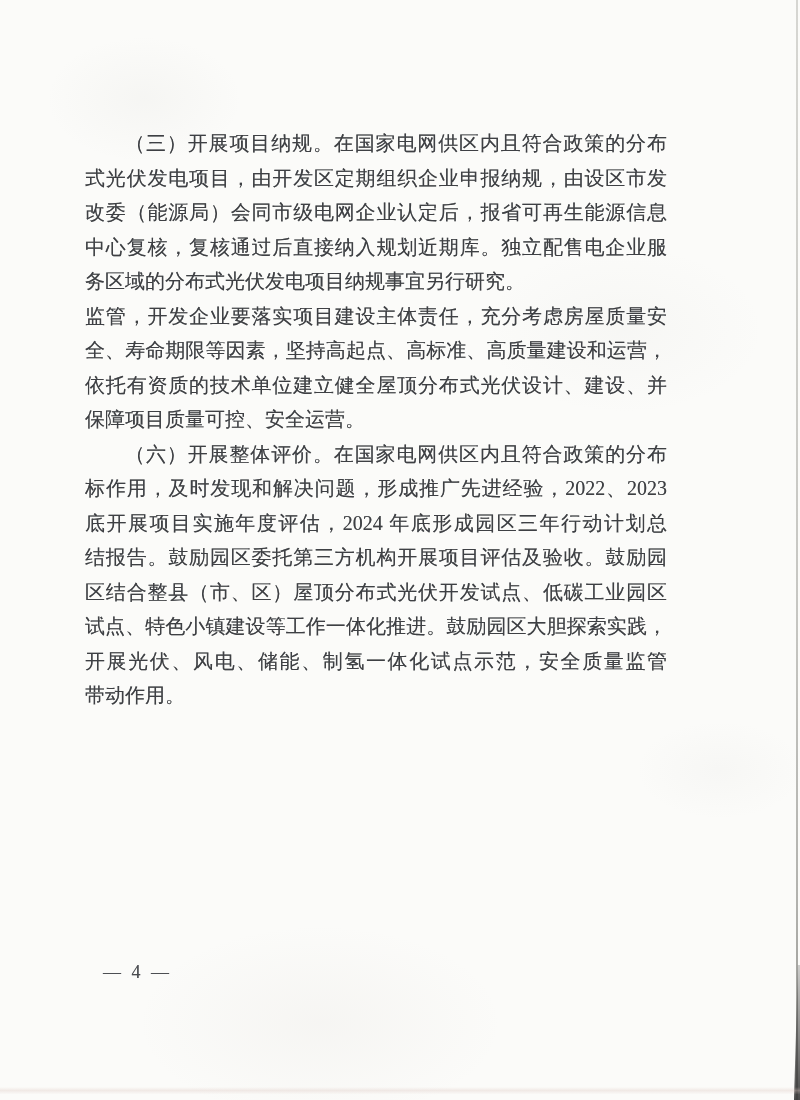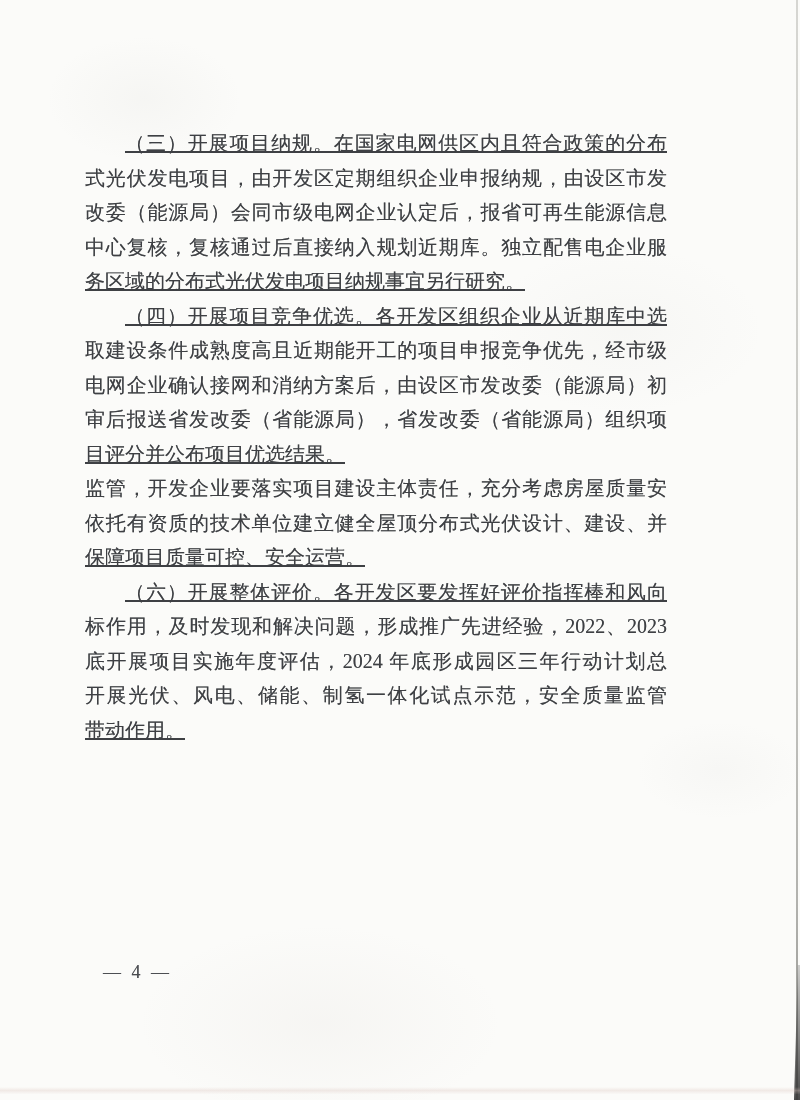--- a/index.html
+++ b/index.html
@@ -67,25 +67,23 @@
   .line {
     line-height: 34.5px;
     height: 34.5px;
     white-space: nowrap;
     text-align: justify;
     text-align-last: justify;
     -moz-text-align-last: justify;
   }
   .line.first {
     text-indent: 2em;
-    text-decoration: underline;
   }
   .line.end {
     text-align-last: left;
-    text-decoration: underline;
     -moz-text-align-last: left;
   }
   .page-number {
     position: absolute;
     left: 103px;
     top: 958px;
     color: #4a4c50;
     font-size: 18px;
     letter-spacing: 3px;
     line-height: 28px;
@@ -102,38 +100,35 @@
   <div class="text-block">
 
     <div>
       <div class="line first">（三）开展项目纳规。在国家电网供区内且符合政策的分布</div>
       <div class="line">式光伏发电项目，由开发区定期组织企业申报纳规，由设区市发</div>
       <div class="line">改委（能源局）会同市级电网企业认定后，报省可再生能源信息</div>
       <div class="line">中心复核，复核通过后直接纳入规划近期库。独立配售电企业服</div>
       <div class="line end">务区域的分布式光伏发电项目纳规事宜另行研究。</div>
     </div>
 
-    <div>
-      <div class="line first">（四）开展项目竞争优选。各开发区组织企业从近期库中选</div>
-      <div class="line">取建设条件成熟度高且近期能开工的项目申报竞争优先，经市级</div>
-      <div class="line">电网企业确认接网和消纳方案后，由设区市发改委（能源局）初</div>
-      <div class="line">审后报送省发改委（省能源局），省发改委（省能源局）组织项</div>
-      <div class="line end">目评分并公布项目优选结果。</div>
-    </div>
 
     <div>
       <div class="line">监管，开发企业要落实项目建设主体责任，充分考虑房屋质量安</div>
+      <div class="line">全、寿命期限等因素，坚持高起点、高标准、高质量建设和运营，</div>
       <div class="line">依托有资质的技术单位建立健全屋顶分布式光伏设计、建设、并</div>
       <div class="line end">保障项目质量可控、安全运营。</div>
     </div>
 
     <div>
-      <div class="line first">（六）开展整体评价。各开发区要发挥好评价指挥棒和风向</div>
+      <div class="line first">（六）开展整体评价。在国家电网供区内且符合政策的分布</div>
       <div class="line">标作用，及时发现和解决问题，形成推广先进经验，2022、2023</div>
       <div class="line">底开展项目实施年度评估，2024 年底形成园区三年行动计划总</div>
+      <div class="line">结报告。鼓励园区委托第三方机构开展项目评估及验收。鼓励园</div>
+      <div class="line">区结合整县（市、区）屋顶分布式光伏开发试点、低碳工业园区</div>
+      <div class="line">试点、特色小镇建设等工作一体化推进。鼓励园区大胆探索实践，</div>
       <div class="line">开展光伏、风电、储能、制氢一体化试点示范，安全质量监管</div>
       <div class="line end">带动作用。</div>
     </div>
 
   </div>
 
   <div class="page-number">— 4 —</div>
 
   <div class="edge-line-right"></div>
   <div class="edge-mark-bottom-right"></div>

